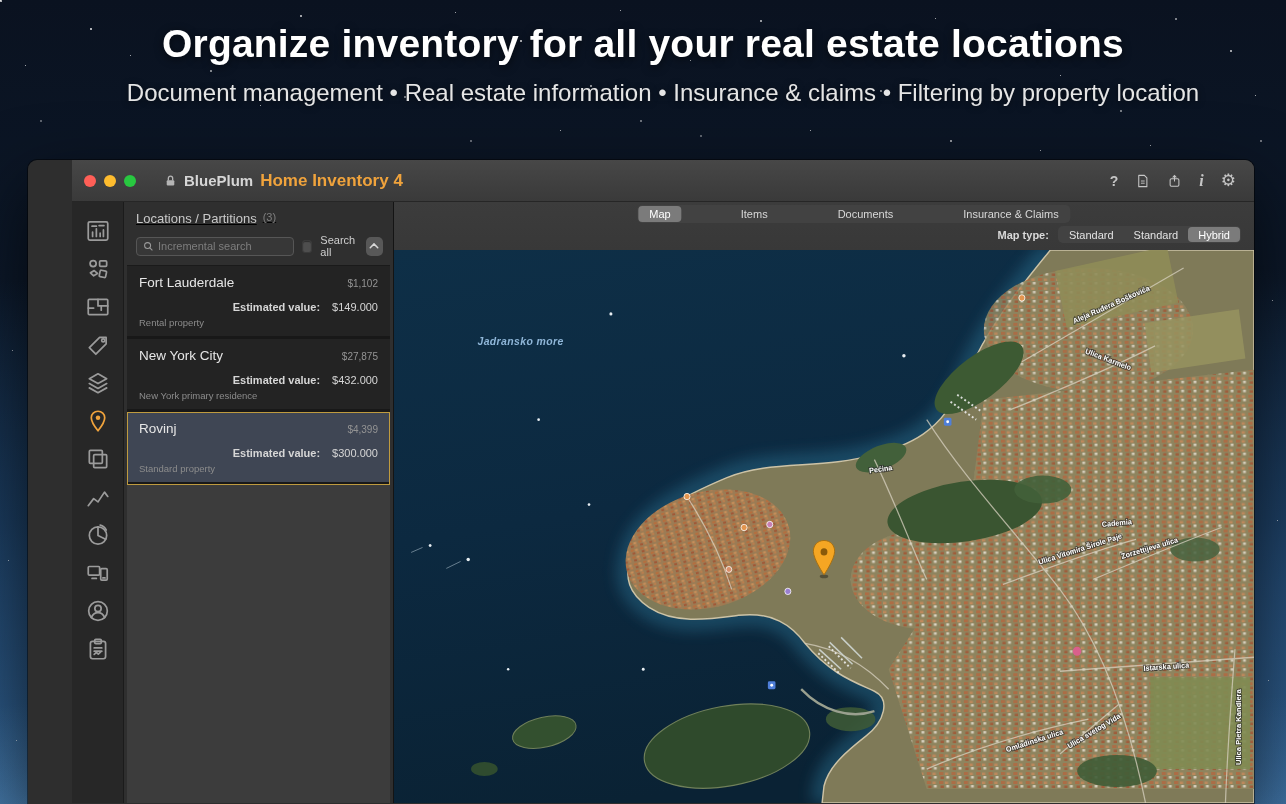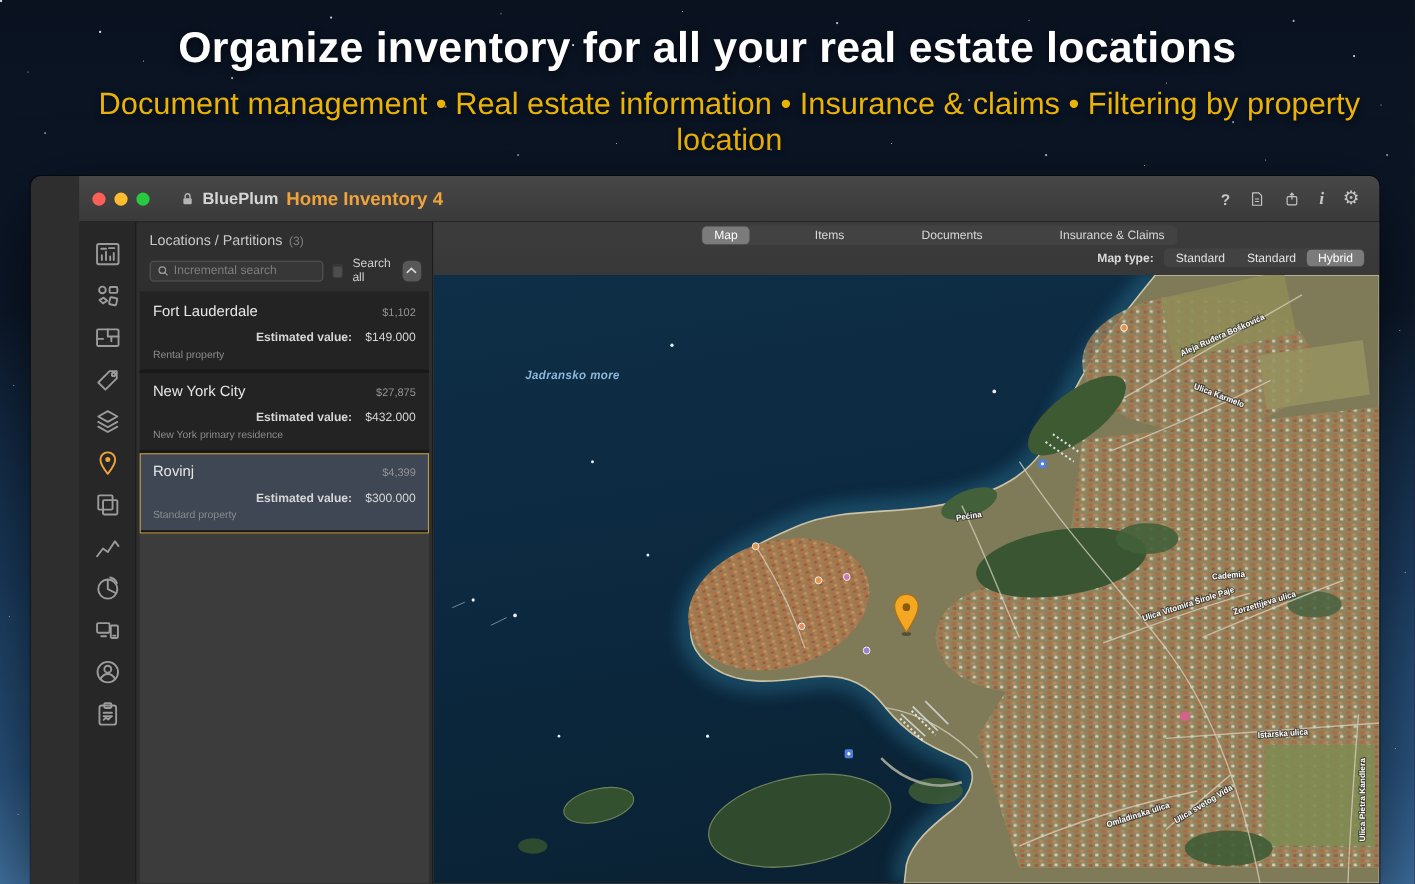--- a/index.html
+++ b/index.html
@@ -25,21 +25,21 @@
     950px 140px rgba(255,255,255,.8),1175px 18px rgba(255,255,255,.7),470px 140px rgba(255,255,255,.55),
     590px 85px rgba(255,255,255,.8),835px 50px rgba(255,255,255,.9);}
   .stars.s2{width:1px;height:1px;left:0;top:0;opacity:.8;box-shadow:
     130px 55px #fff,260px 105px #fff,370px 45px #fff,455px 12px #fff,560px 130px #fff,
     690px 60px #fff,810px 130px #fff,935px 18px #fff,1060px 75px #fff,1150px 145px #fff,
     1255px 95px #fff,25px 65px #fff,12px 350px #fff,1272px 300px #fff,8px 560px #fff,
     1277px 520px #fff,16px 740px #fff,1268px 680px #fff,620px 10px #fff,1040px 150px #fff;}
 
   .hero{position:absolute;top:0;left:0;width:100%;text-align:center;color:#fff;}
   .hero h1{margin-top:22px;font-size:39px;font-weight:bold;letter-spacing:.2px;text-shadow:0 2px 8px rgba(0,0,0,.6);}
-  .hero p{margin-top:13px;font-size:28px;color:#eab308;text-shadow:0 1px 6px rgba(0,0,0,.55);padding-left:40px;}
+  .hero p{margin-top:13px;font-size:24px;color:#e5e5e5;text-shadow:0 1px 6px rgba(0,0,0,.55);padding-left:40px;}
 
   
   .window{position:absolute;left:28px;top:160px;width:1226px;height:644px;
     background:#2e2e2e;border-radius:9px 9px 0 0;overflow:hidden;
     box-shadow:0 25px 70px rgba(0,0,0,.65), 0 0 0 1px rgba(0,0,0,.45);padding-left:44px;}
   .titlebar{height:42px;background:linear-gradient(#474747,#3a3a3a);display:flex;align-items:center;
     border-bottom:1px solid #262626;position:relative;}
   .traffic{display:flex;gap:8px;margin-left:12px;}
   .tl{width:12px;height:12px;border-radius:50%;display:inline-block;}
   .tl.red{background:#ff5f57;} .tl.yellow{background:#febc2e;} .tl.green{background:#28c840;}
@@ -56,21 +56,21 @@
 
   
   .iconbar{width:52px;background:#272727;border-right:1px solid #1b1b1b;display:flex;flex-direction:column;
     align-items:center;padding-top:13px;gap:7px;}
   .ibtn{width:36px;height:31px;display:flex;align-items:center;justify-content:center;border-radius:5px;}
   .ibtn svg{stroke:#9b9b9b;fill:none;stroke-width:1.6;stroke-linecap:round;stroke-linejoin:round;}
   .ibtn.active svg{stroke:#f0a33c;}
 
   
   .panel{width:270px;background:#2f2f2f;display:flex;flex-direction:column;border-right:1px solid #141414;}
-  .panel-header{padding:9px 12px 5px;display:flex;align-items:flex-end;gap:6px;}
+  .panel-header{padding:9px 12px 5px;display:flex;align-items:flex-start;gap:6px;text-decoration:underline;}
   .panel-title{font-size:13px;color:#c9c9c9;}
   .panel-count{font-size:11px;color:#7f7f7f;}
   .search-row{display:flex;align-items:center;padding:3px 10px 7px 12px;gap:8px;}
   .search-field{flex:0 0 158px;height:19px;background:#373737;border:1px solid #565656;border-radius:4px;
     display:flex;align-items:center;padding:0 6px;gap:4px;}
   .search-field input{flex:1;background:transparent;border:none;outline:none;color:#d8d8d8;font-size:11px;width:100%;}
   .search-field input::placeholder{color:#7e7e7e;}
   .checkbox{width:13px;height:13px;background:#4e4e4e;border:1px solid #3a3a3a;border-radius:3px;box-shadow:inset 0 1px 1px rgba(0,0,0,.4);}
   .cb-label{font-size:11px;color:#cfcfcf;}
   .expand-btn{margin-left:auto;width:23px;height:19px;background:#585858;border:none;border-radius:5px;

